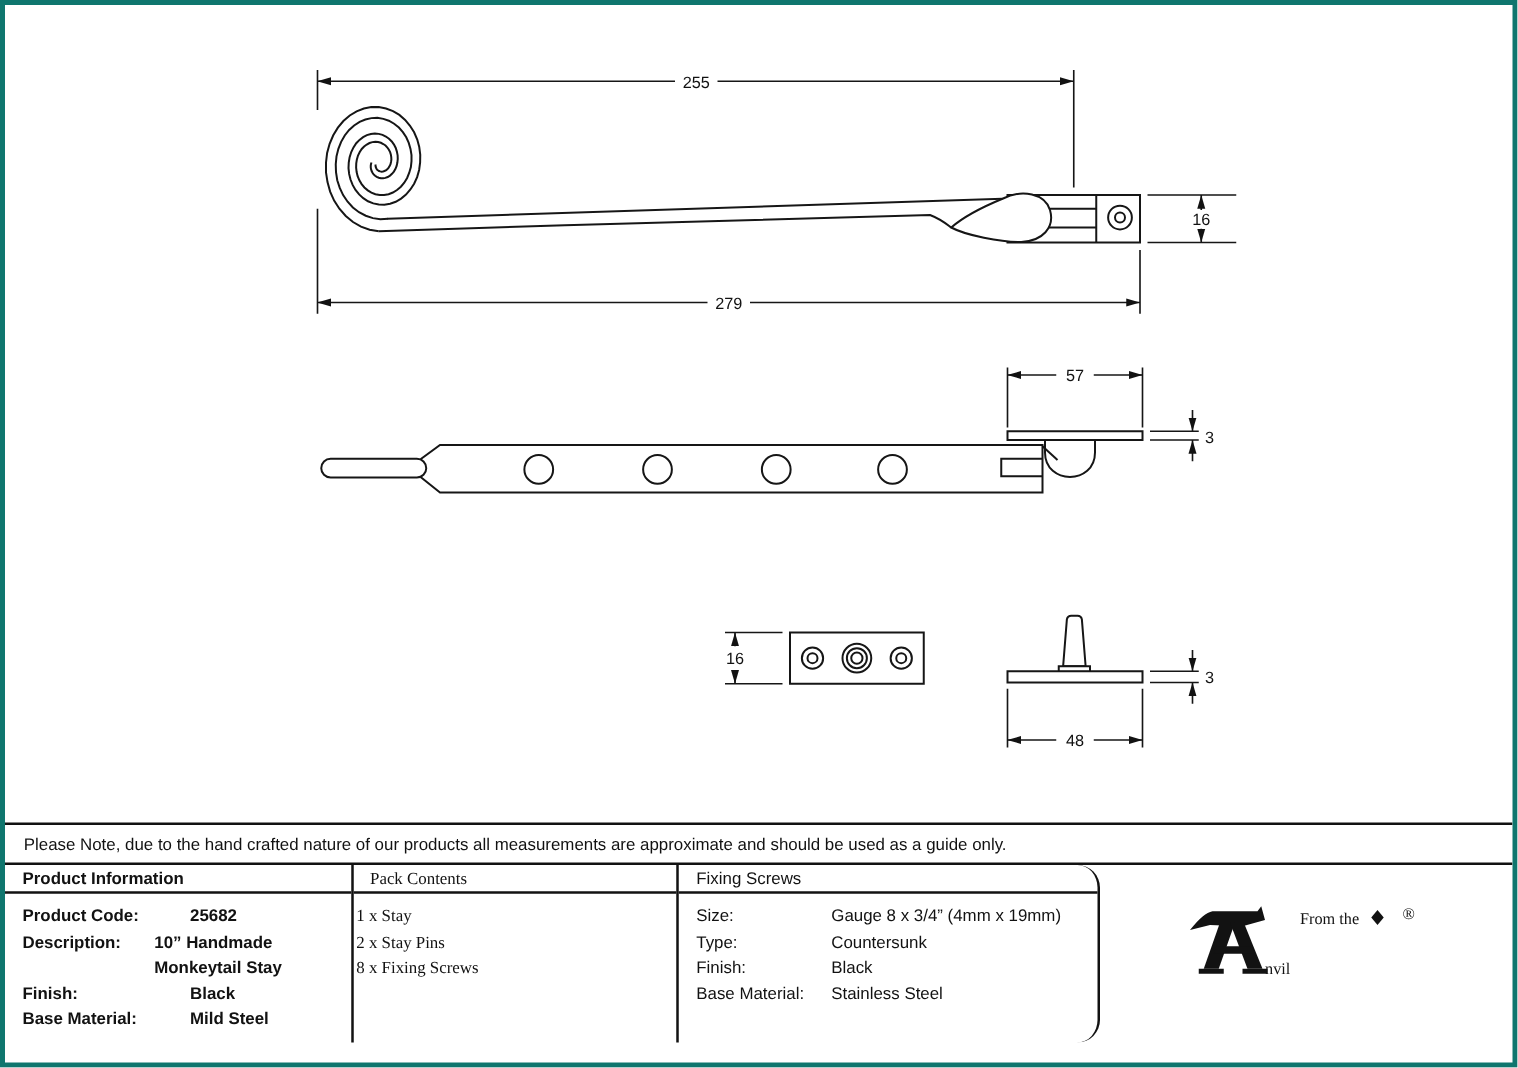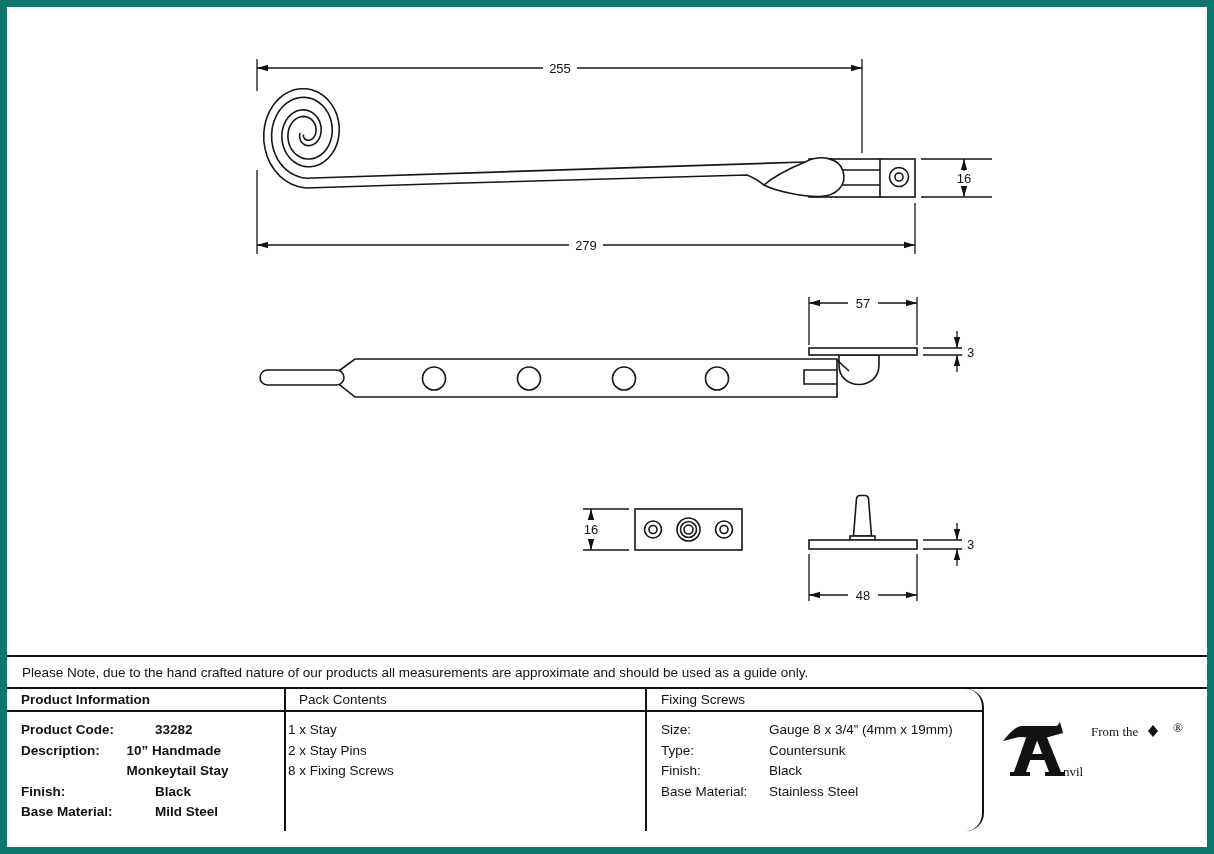--- a/index.html
+++ b/index.html
@@ -1,32 +1,32 @@
 <!DOCTYPE html>
 <html><head>
 <meta charset="utf-8">
 <style>
   html,body{margin:0;padding:0;background:#e8e8e8;}
   .frame{
     position:relative;width:1214px;height:854px;box-sizing:border-box;
-    border:7px solid #0f766e;background:#ffffff;
+    border:4px solid #0f766e;background:#ffffff;
     font-family:"Liberation Sans",sans-serif;color:#121212;overflow:hidden;
   }
   .drawing-svg{position:absolute;top:0;left:0;}
   svg text{font-family:"Liberation Sans",sans-serif;font-size:13px;fill:#121212;}
   .bottom{position:absolute;left:0;right:0;bottom:16px;}
   .note-row{
     box-sizing:border-box;height:34px;border-top:2px solid #121212;border-bottom:2px solid #121212;
     display:flex;align-items:center;padding-left:15px;font-size:13.5px;
   }
   .info-table{display:flex;height:142px;}
   .col{box-sizing:border-box;}
   .col-divider{border-right:2px solid #121212;}
   .col-product{width:279px;font-weight:bold;}
-  .col-pack{width:361px;}
+  .col-pack{width:260px;font-family:Liberation Serif, serif;}
   .col-fixing{width:337px;border-radius:18px;}
   .col-logo{flex:1;display:flex;align-items:center;justify-content:center;}
   .col-header{
     box-sizing:border-box;height:23px;border-bottom:2px solid #121212;
     padding:3px 0 0 14px;font-size:13.5px;
   }
   .col-pack .col-header{padding-left:13px;}
   .col-body{padding:8px 0 0 14px;font-size:13.5px;line-height:20.5px;}
   .col-pack .col-body{padding-left:2px;}
   .kv-row{display:flex;}
@@ -154,21 +154,21 @@
     <div class="note-row">
       <span>Please Note, due to the hand crafted nature of our products all measurements are approximate and should be used as a guide only.</span>
     </div>
     <div class="info-table">
 
       <div class="col col-divider col-product">
         <div class="col-header">Product Information</div>
         <div class="col-body">
           <div class="kv-row">
             <span class="k">Product Code:</span>
-            <span class="v">33282</span>
+            <span class="v">25682</span>
           </div>
           <div class="kv-row">
             <span class="k">Description:</span>
             <span class="v">10” Handmade Monkeytail Stay</span>
           </div>
           <div class="kv-row">
             <span class="k">Finish:</span>
             <span class="v">Black</span>
           </div>
           <div class="kv-row">

